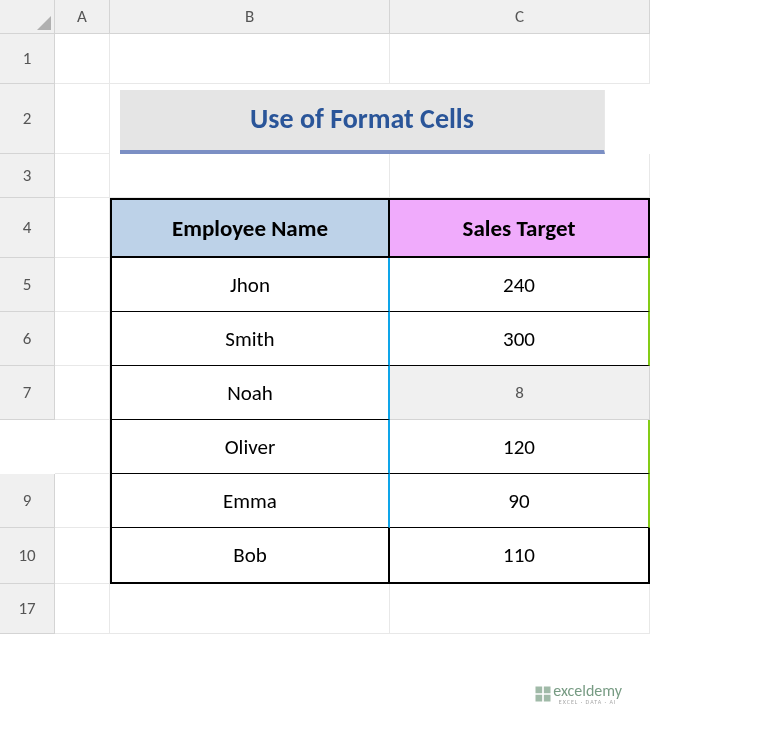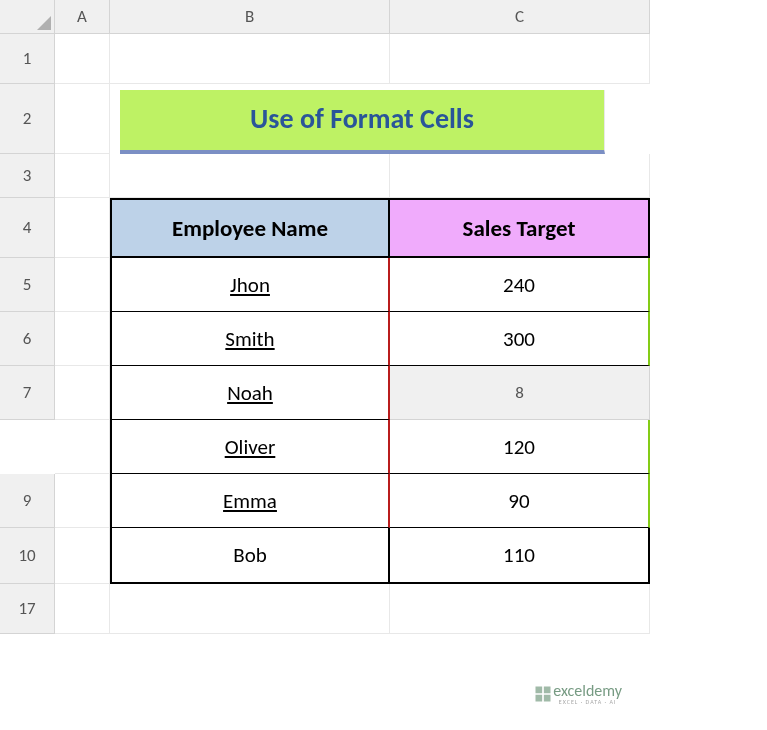--- a/index.html
+++ b/index.html
@@ -65,43 +65,42 @@
       justify-content: center;
       font-size: 21px;
       color: #000;
       position: relative;
     }
     .title-cell {
       grid-column: 3 / 5;
       font-size: 28px;
       font-weight: bold;
       color: #2a5599;
-      background: #bef264;
+      background: #e5e5e5;
       border-bottom: 4px solid #7b8fc4;
       margin: 6px 45px 0 10px;
       padding-bottom: 3px;
     }
     .header-blue {
       background: #bdd2e8;
       font-weight: bold;
       font-size: 23px;
       border: 2px solid #000;
     }
     .header-green {
       background: #f0abfc;
       font-weight: bold;
       font-size: 23px;
       border: 2px solid #000;
       border-left: none;
     }
     .table-cell-left {
       border-left: 2px solid #000;
-      border-right: 2px solid #b91c1c;
+      border-right: 2px solid #0ea5e9;
       border-bottom: 1.5px solid #000;
-      text-decoration: underline;
     }
     .table-cell-right {
       border-right: 2px solid #84cc16;
       border-bottom: 1.5px solid #000;
     }
     .table-bottom-left {
       border-left: 2px solid #000;
       border-right: 2px solid #000;
       border-bottom: 2px solid #000;
     }

